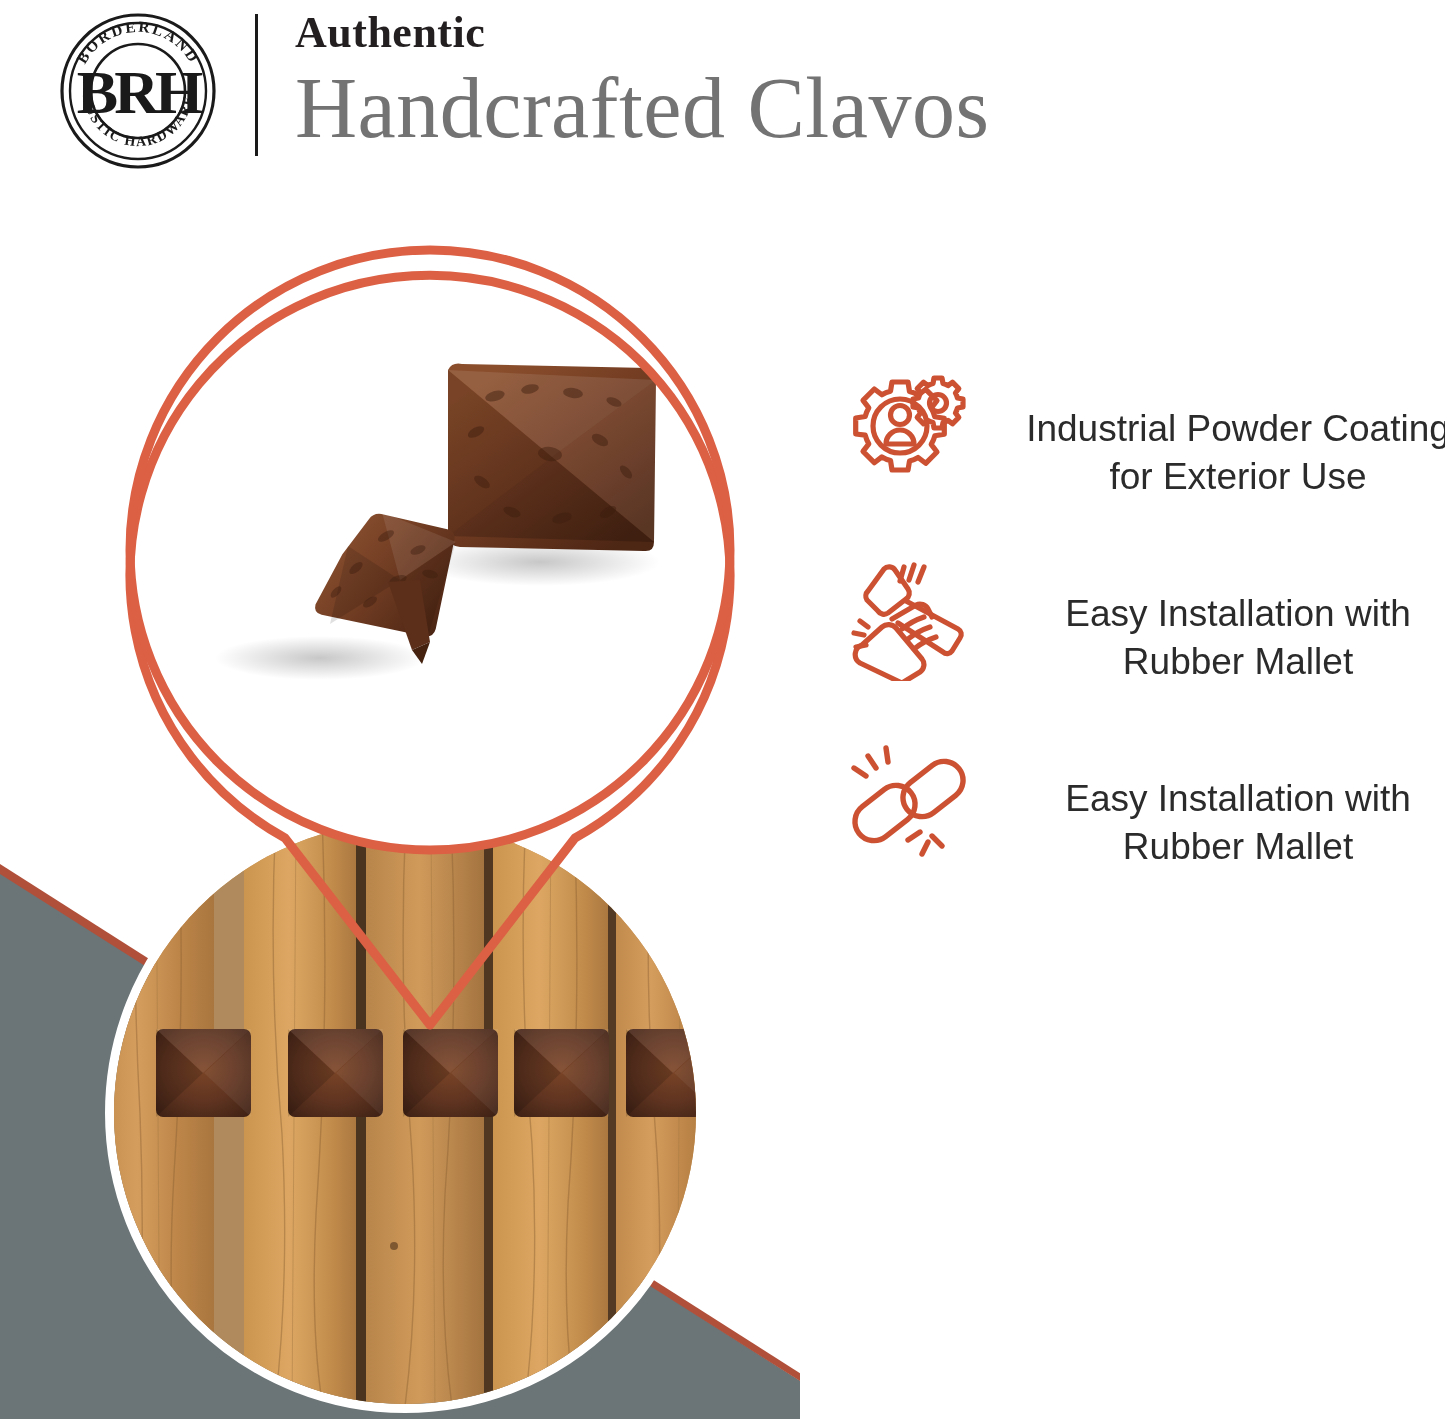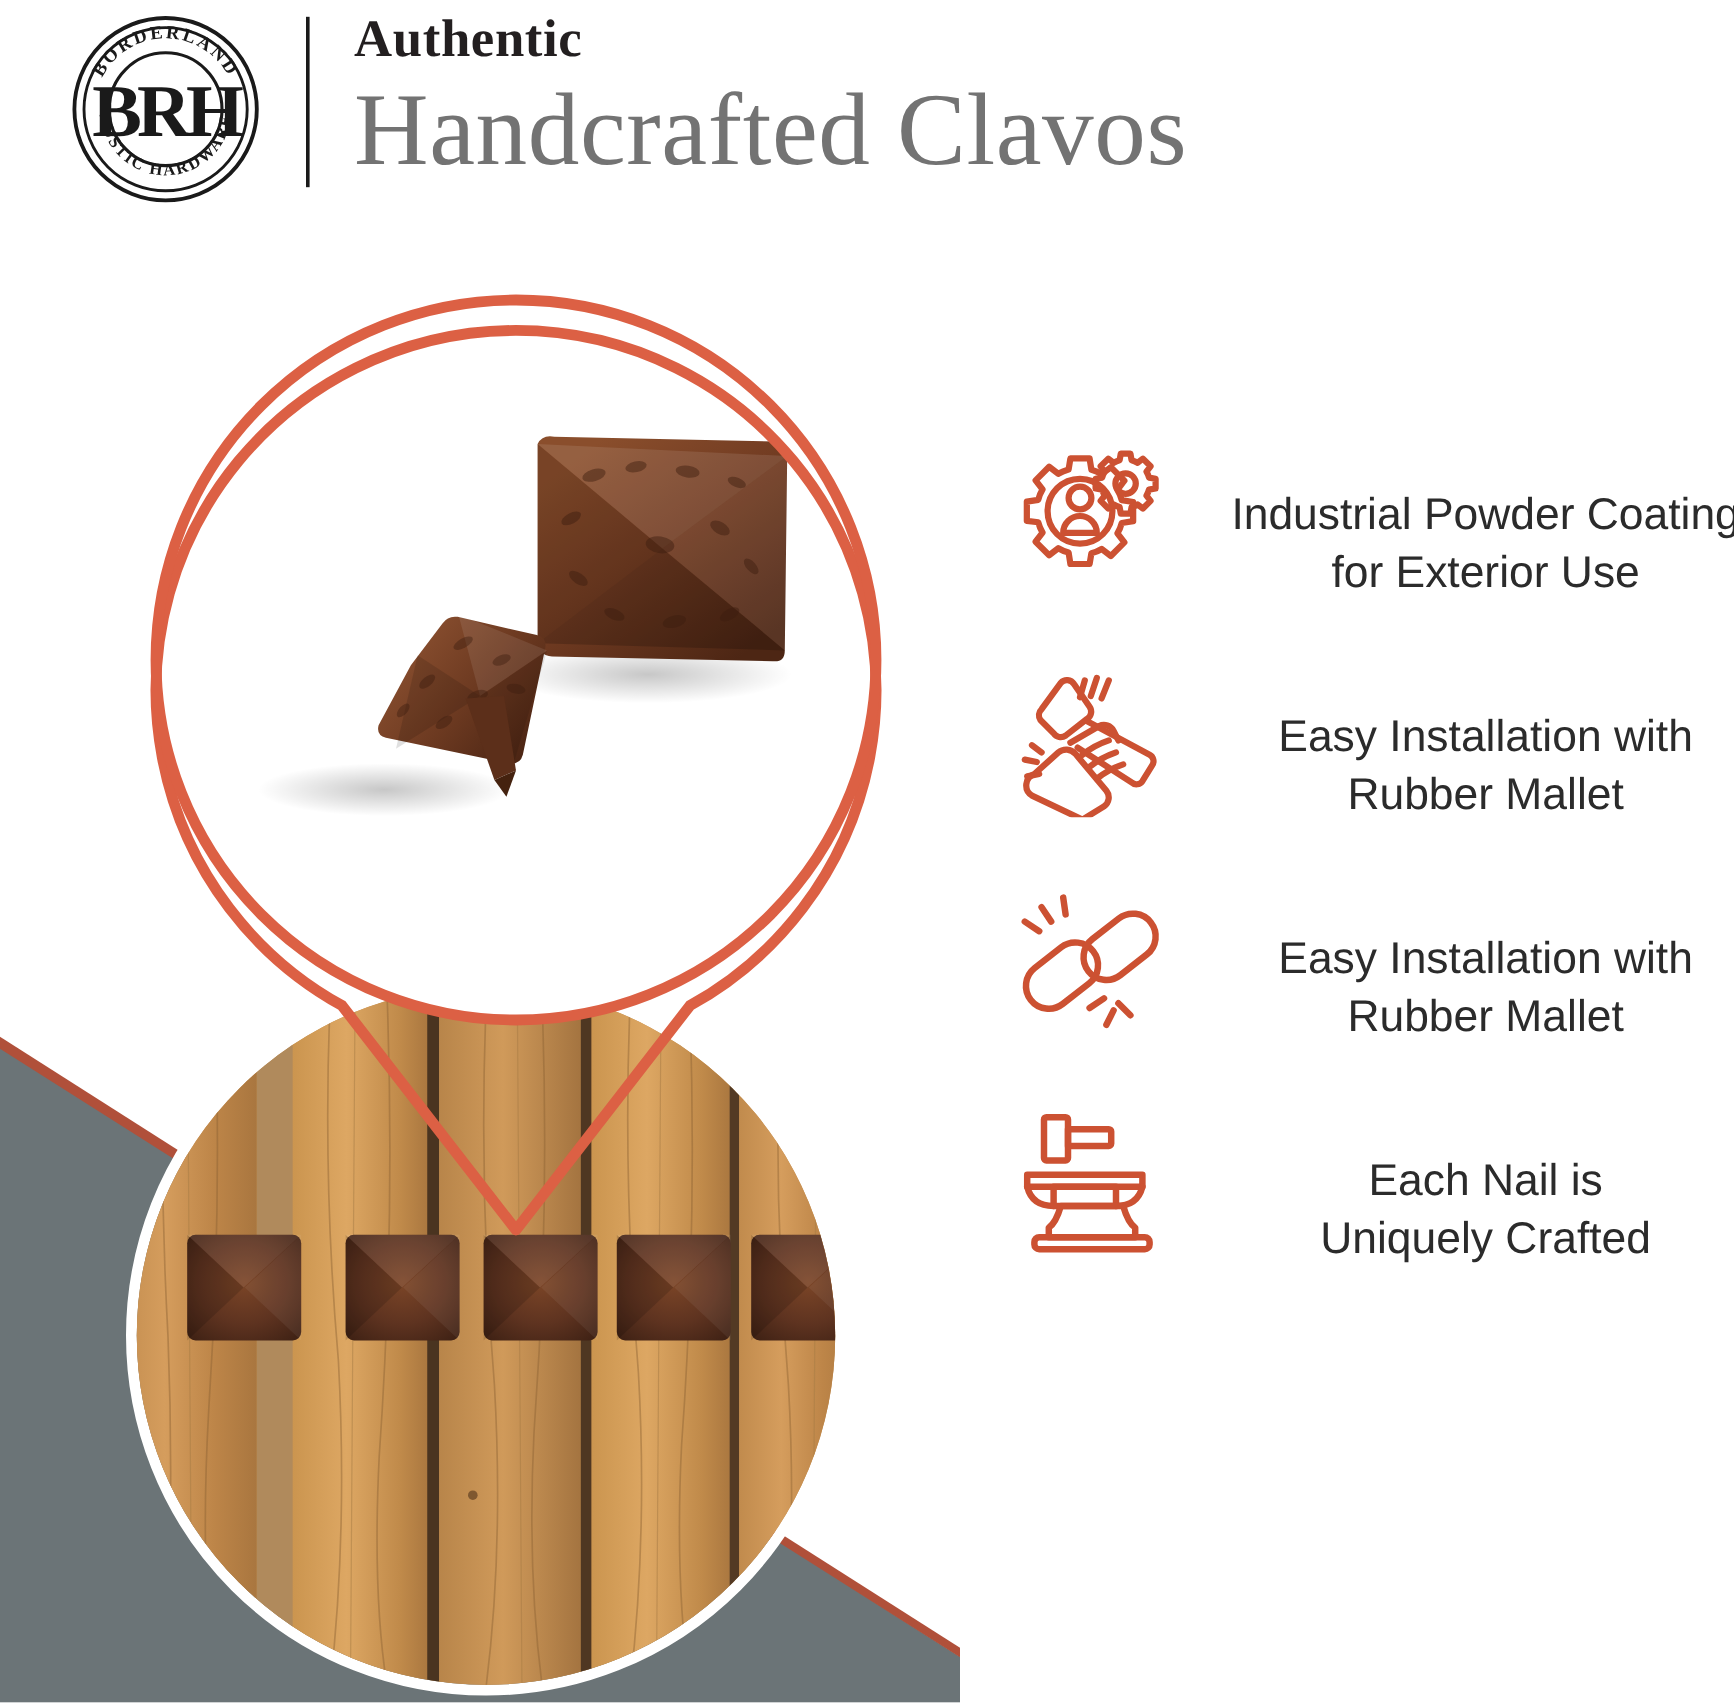--- a/index.html
+++ b/index.html
@@ -424,40 +424,15 @@
 
           <path d="M62 102 L74 94 M76 116 L82 104 M96 108 L86 98"></path>
         </svg>
       </span>
       <span class="feature-text">
         <span class="ln">Easy Installation with</span>
         <span class="ln">Rubber Mallet</span>
       </span>
     </div>
 
-    <div class="feature-row">
-      <span class="feature-icon">
-        <svg viewBox="0 0 128 128" width="128" height="128" fill="none" stroke="#cc5132" stroke-width="5.4" stroke-linecap="round" stroke-linejoin="round">
-
-          <rect x="24" y="8" width="20" height="36" rx="2"></rect>
-
-          <path d="M44 18 h34 a2 2 0 0 1 2 2 v10 a2 2 0 0 1 -2 2 H44 Z"></path>
-
-          <path d="M10 56 h96 v10 H10 Z"></path>
-
-          <path d="M10 66 q4 16 22 16"></path>
-
-          <path d="M106 66 q-4 16 -22 16"></path>
-
-          <path d="M32 66 h52 v16 H32 Z"></path>
-          <path d="M38 82 q-4 14 -10 18 v8 h72 v-8 q-6 -4 -10 -18 Z"></path>
-
-          <rect x="16" y="108" width="96" height="10" rx="4"></rect>
-        </svg>
-      </span>
-      <span class="feature-text">
-        <span class="ln">Each Nail is</span>
-        <span class="ln">Uniquely Crafted</span>
-      </span>
-    </div>
 
   </div>
 </div>
 
 </body></html>

